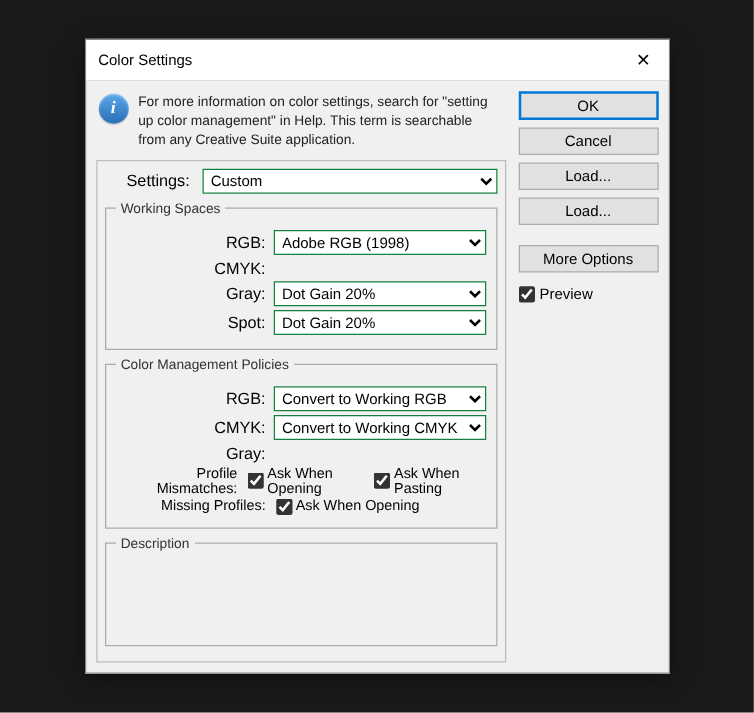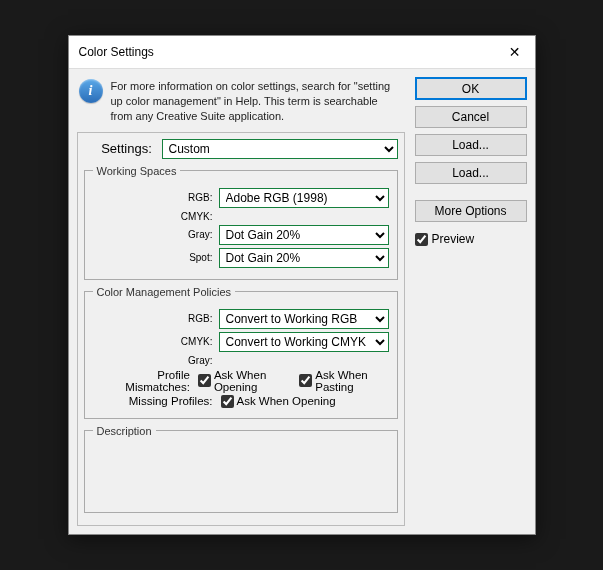--- a/index.html
+++ b/index.html
@@ -83,21 +83,21 @@
   margin: 4px 0 6px 0;
   padding: 8px 8px 8px 8px;
 }
 legend { font-size: 11px; padding: 0 4px; color: #333; }
 .field-row {
   display: flex;
   align-items: center;
   gap: 6px;
   margin: 3px 0;
 }
-.field-row .lbl { width: 120px; text-align: right; font-size: 10px; }
+.field-row .lbl { width: 120px; text-align: right; font-size: 13px; }
 .ws-row select { flex: 1; }
 .pol-row select { width: 170px; }
 .check-row {
   display: flex;
   align-items: center;
   gap: 8px;
   margin: 2px 0;
 }
 .check-row .lbl { width: 120px; text-align: right; font-size: 11.5px; }
 label.cb {

